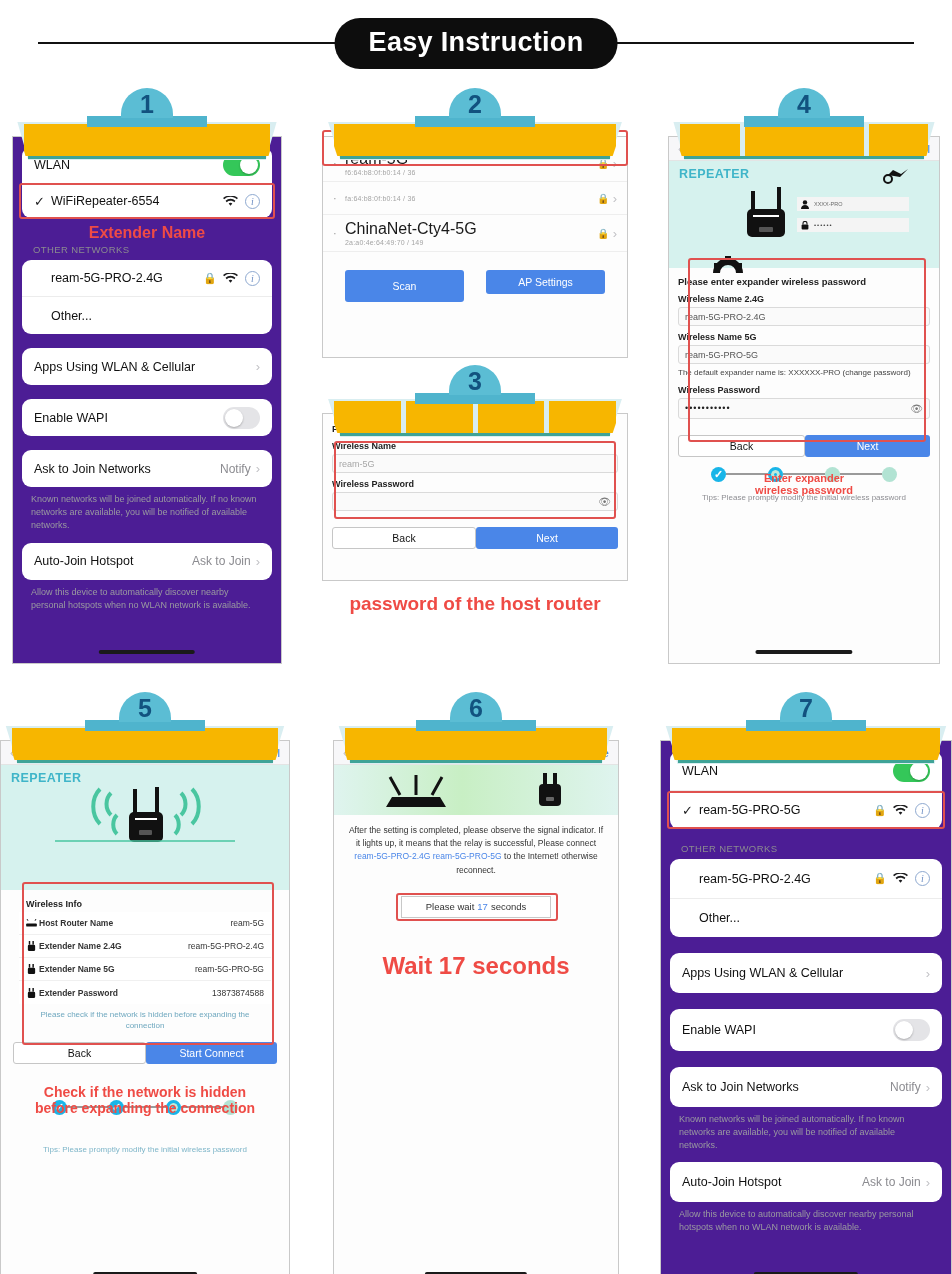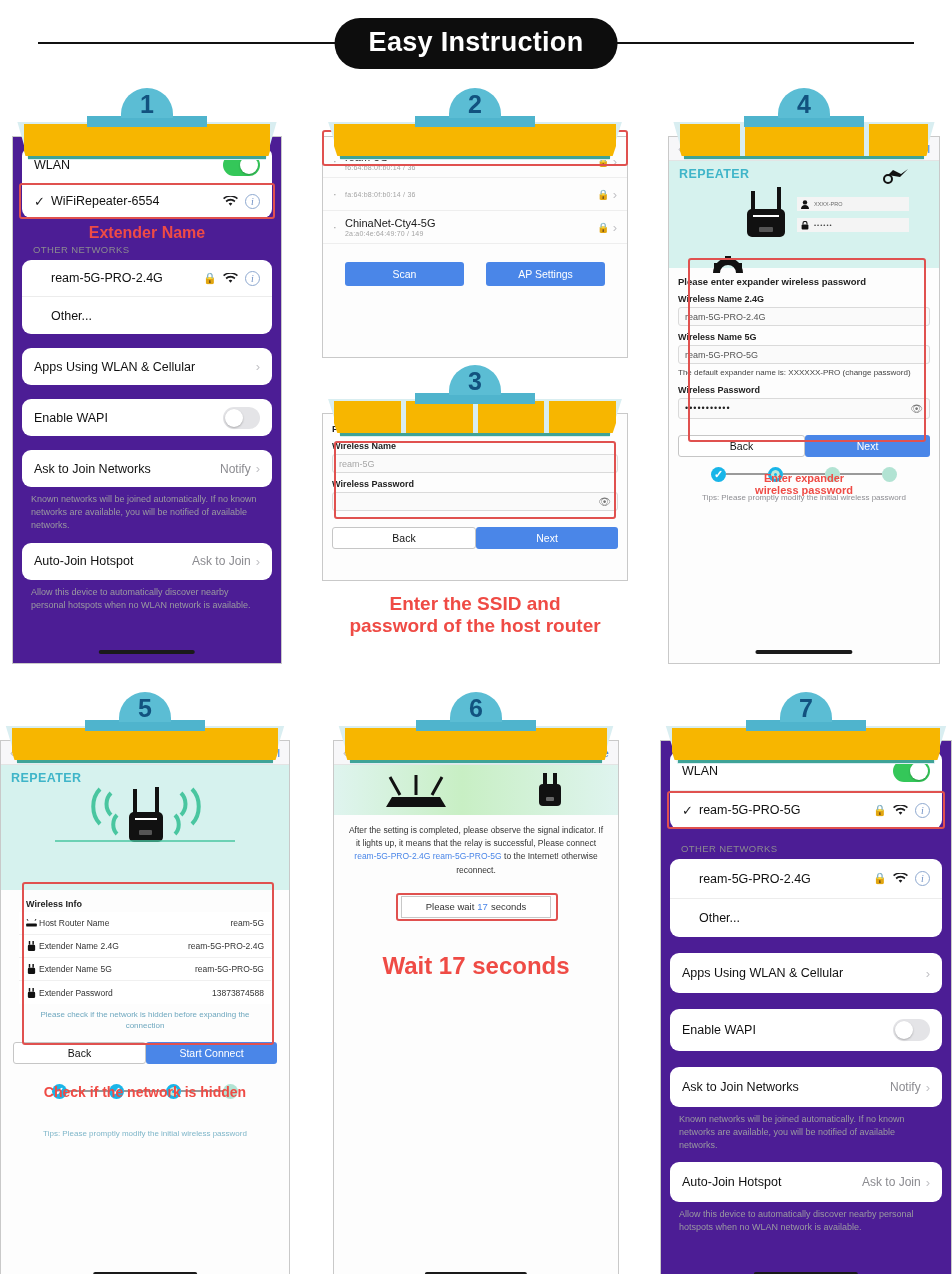--- a/index.html
+++ b/index.html
@@ -178,33 +178,33 @@
     line-height:1.15;
   }
 
   
   .scanrow {
     display:flex; align-items:center; padding:5px 10px;
     border-bottom:1px solid #eee; min-height:33px;
   }
   .scanrow .dotmark { width:12px; color:#999; font-size:11px; }
   .scanrow .txt { flex:1; }
-  .scanrow .ssid { font-size:11px; color:#1a1a1a; }
+  .scanrow .ssid { font-size:16px; color:#1a1a1a; }
   .scanrow .mac { font-size:7px; color:#a5a5a5; margin-top:1px; letter-spacing:.2px; }
   .scanrow .rt { display:flex; align-items:center; gap:3px; color:#333; font-size:10px; }
 
   
   .wi-title { font-size:9px; font-weight:bold; color:#222; padding:4px 7px 3px; }
   .wi-row {
     display:flex; align-items:center; padding:0 7px;
     height:23px; font-size:8.5px; color:#333;
     border-bottom:1px solid #f0f0f0; background:#fff;
   }
   .wi-row .ic { width:13px; font-size:9px; color:#1c1c1c; }
-  .wi-row .k { flex:1; }
+  .wi-row .k { flex:1;font-weight:bold; }
   .wi-row .v { color:#333; }
   .wi-note { font-size:8px; color:#6fa8bf; text-align:center; padding:6px 10px; line-height:1.35; }
 
   
   .s6-hero { background:linear-gradient(90deg,#dff4ef 0%,#c8efc4 45%,#dff4ef 100%); height:50px; position:relative; }
   .s6-text { font-size:8.5px; color:#333; line-height:1.55; text-align:center; padding:9px 14px 0; }
   .s6-text .lk { color:#4a86e8; }
   .waitbox {
     margin:19px auto 0; width:150px; height:22px;
     border:1px solid #c8c8c8; background:#fff;
@@ -361,21 +361,21 @@
           <span class="ssid" style="display:block;">ChinaNet-Cty4-5G</span>
           <span class="mac" style="display:block;">2a:a0:4e:64:49:70 / 149</span>
         </span>
         <span class="rt">
             <span>🔒</span>
             <span class="chev">›</span>
           </span>
       </div>
     </div>
     <div style="display:flex; gap:22px; padding:18px 22px 0;">
-      <div class="btn prim" style="height:24px;">Scan</div>
+      <div class="btn prim" style="height:32px;">Scan</div>
       <div class="btn prim" style="height:24px;">AP Settings</div>
     </div>
   </div>
   <div class="hl-red" style="left:0px; top:42px; right:0px; height:36px;"></div>
 </div>
 
 <div class="panel" style="left:322px; top:365px; width:306px;">
   <div class="banner">
     <div class="badge">3</div>
     <div class="badge-bar"></div>
@@ -404,21 +404,20 @@
         <span class="eye">👁</span>
       </div>
     </div>
     <div class="btnrow" style="padding-top:10px;">
       <div class="btn ghost">Back</div>
       <div class="btn prim">Next</div>
     </div>
   </div>
   <div class="hl-red" style="left:12px; top:76px; right:12px; height:78px;"></div>
   <div class="redcap" style="font-size:19px; margin-top:12px;">
-    <div>Enter the SSID and</div>
     <div>password of the host router</div>
   </div>
 </div>
 
 <div class="panel" style="left:668px; top:88px; width:272px;">
   <div class="banner">
     <div class="badge">4</div>
     <div class="badge-bar"></div>
     <div class="ribbon">
       <div class="shadow"></div>
@@ -597,20 +596,21 @@
         <span class="v">13873874588</span>
       </div>
       <div class="wi-note">Please check if the network is hidden before expanding the connection</div>
     </div>
     <div class="btnrow" style="padding:4px 12px 0;">
       <div class="btn ghost">Back</div>
       <div class="btn prim">Start Connect</div>
     </div>
     <div class="redcap" style="font-size:14px; margin-top:20px; position:relative; z-index:3;">
       <div>Check if the network is hidden</div>
+      <div>before expanding the connection</div>
     </div>
     <div class="steps" style="padding-top:2px; margin-top:-18px;">
       <span class="dot done"></span>
       <span class="bar"></span>
       <span class="dot done"></span>
       <span class="bar"></span>
       <span class="dot cur"></span>
       <span class="bar"></span>
       <span class="dot todo"></span>
     </div>

